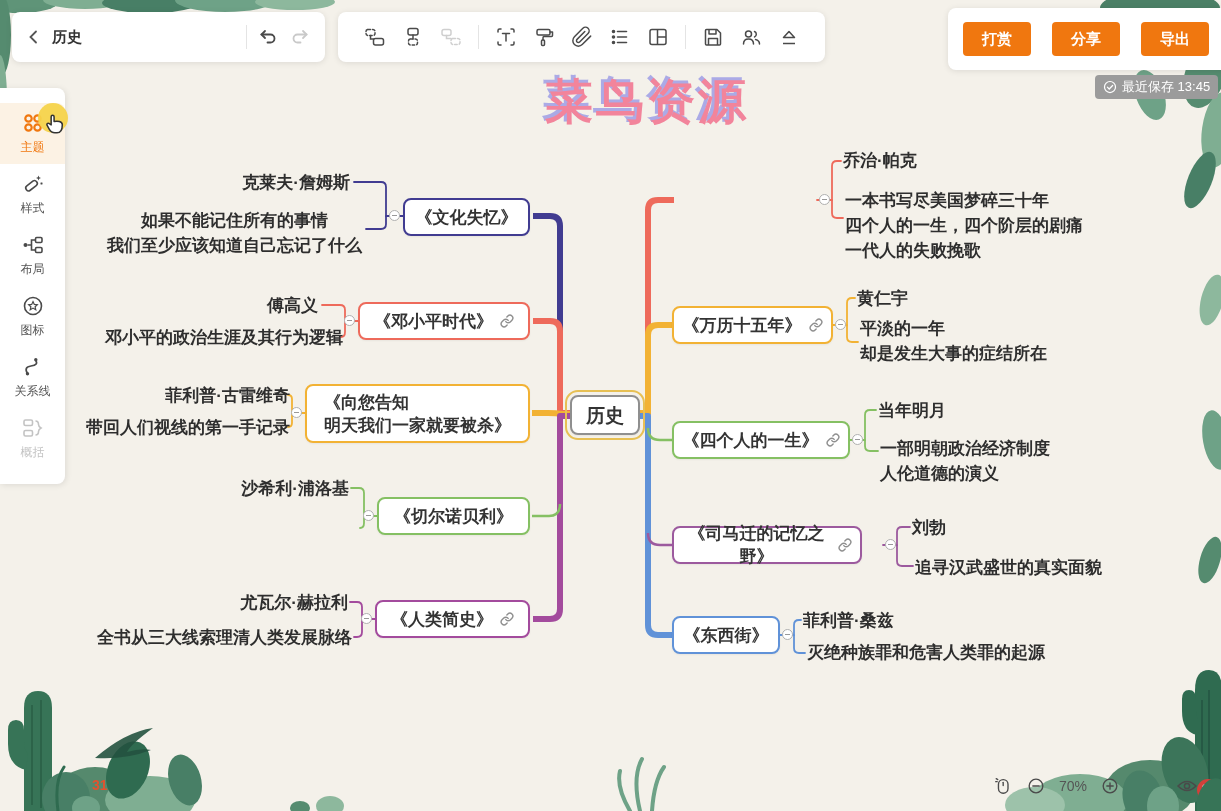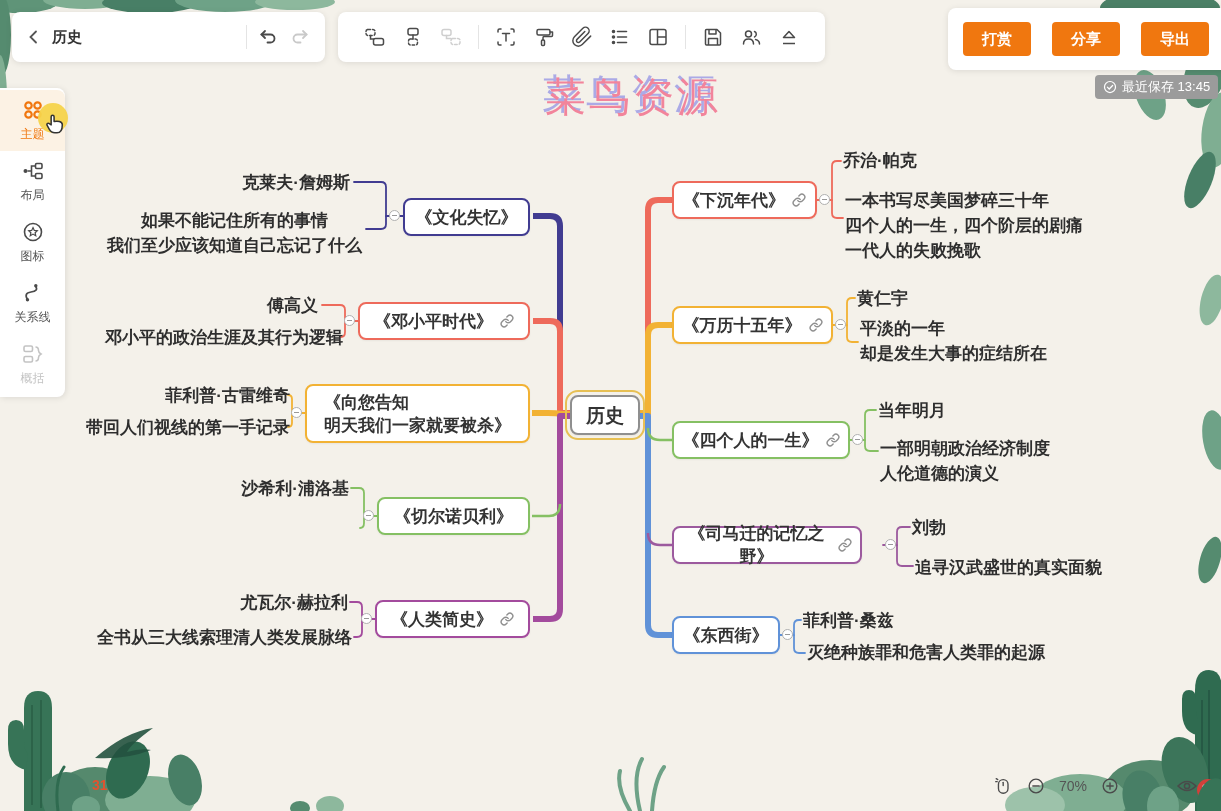--- a/index.html
+++ b/index.html
@@ -14,21 +14,21 @@
   .vdiv{width:1px;height:24px;background:#e4e4e4;}
   #tb-center{left:338px;top:12px;width:487px;height:50px;justify-content:center;gap:16px;}
   #tb-right{left:948px;top:8px;width:285px;height:62px;padding-left:15px;box-sizing:border-box;gap:21px;}
   .btn{background:#f0770f;color:#fff;border-radius:4px;font-size:15px;font-weight:bold;width:68px;height:34px;
        display:flex;align-items:center;justify-content:center;cursor:pointer;}
   .ticon{width:22px;height:22px;cursor:pointer;}
   .save-badge{position:absolute;left:1095px;top:75px;height:24px;background:#9b9b9b;border-radius:4px;color:#fff;
         font-size:13px;display:flex;align-items:center;gap:5px;padding:0 8px;z-index:7;}
   
   .sidebar{position:absolute;left:0;top:88px;width:65px;background:#fff;border-radius:0 8px 8px 0;
-        box-shadow:1px 1px 6px rgba(0,0,0,.10);z-index:7;padding:2px 0;text-align:right;}
+        box-shadow:1px 1px 6px rgba(0,0,0,.10);z-index:7;padding:15px 0;text-align:right;}
   .sb-item{height:61px;display:flex;flex-direction:column;align-items:center;justify-content:center;gap:4px;
         font-size:12px;color:#555;cursor:pointer;}
   .sb-item.active{background:#fcf2e4;color:#f0770f;border-radius:0 8px 0 0;}
   .sb-item.disabled{color:#c3c3c3;cursor:default;}
   .click-ring{position:absolute;left:38px;top:103px;width:30px;height:30px;border-radius:50%;
         background:#f6d34b;opacity:.95;z-index:8;}
   .hand{position:absolute;left:44px;top:110px;z-index:9;}
   
   #map-lines{position:absolute;left:0;top:0;z-index:1;}
   .node{position:absolute;background:#fff;border:2px solid #888;border-radius:8px;display:flex;align-items:center;
@@ -38,21 +38,21 @@
   .node.twoline{height:59px;}
   .node.twoline .nt{text-align:left;}
   .center-node{height:40px;border-color:#8f8f8f;font-size:19px;outline:2px solid #e7c054;outline-offset:3px;padding:0 14px;}
   .mtext{position:absolute;font-weight:bold;font-size:17px;line-height:25px;color:#2e2e2e;white-space:pre-line;z-index:2;cursor:pointer;}
   .mtext.r{text-align:center;}
   .collapse{position:absolute;width:11px;height:11px;border-radius:50%;background:#fff;border:1.5px solid #b0b0b0;
         box-sizing:border-box;z-index:3;display:flex;align-items:center;justify-content:center;cursor:pointer;}
   .collapse i{display:block;width:5px;height:1.5px;background:#999;}
   .link-ic{width:14px;height:14px;flex:0 0 auto;cursor:pointer;}
   
-  .watermark{position:absolute;left:545px;top:70px;font-size:41px;font-weight:normal;color:#f2849b;letter-spacing:3px;
+  .watermark{position:absolute;left:545px;top:70px;font-size:48px;font-weight:bold;color:#f2849b;letter-spacing:3px;
         text-shadow:-3px -3px 0 rgba(122,124,226,.60);z-index:2;}
   
   .controls{position:absolute;left:993px;top:776px;display:flex;align-items:center;gap:13px;z-index:5;color:#4a4a4a;}
   .zoom-level{font-size:14px;color:#555;cursor:pointer;}
   .red-dot{position:absolute;left:1197px;top:779px;width:22px;height:22px;border-radius:50%;background:#d2403a;z-index:5;cursor:pointer;}
   .red-dot b{position:absolute;left:5px;top:5px;width:8px;height:8px;border-radius:50%;background:rgba(255,255,255,.75);}
   .count{position:absolute;left:92px;top:777px;font-size:14px;font-weight:bold;color:#e0532f;z-index:5;}
   #foliage-bg{position:absolute;left:0;top:0;z-index:0;pointer-events:none;}
   #foliage-fg{position:absolute;left:0;top:0;z-index:6;pointer-events:none;}
 </style>
@@ -194,27 +194,20 @@
     <span class="nt">《切尔诺贝利》</span>
   </div>
   <div class="node" style="right:691px;top:600px;width:155px;border-color:#a34b9d">
     <span class="nt">《人类简史》</span>
     <svg class="link-ic" viewBox="0 0 24 24" fill="none" stroke="#8f8f8f" stroke-width="2.4" stroke-linecap="round">
         <path d="M10 13a5 5 0 0 0 7.54.54l3-3a5 5 0 0 0-7.07-7.07l-1.72 1.71"></path>
         <path d="M14 11a5 5 0 0 0-7.54-.54l-3 3a5 5 0 0 0 7.07 7.07l1.71-1.71"></path>
       </svg>
   </div>
 
-  <div class="node" style="left:672px;top:181px;width:145px;border-color:#ee6a5b">
-    <span class="nt">《下沉年代》</span>
-    <svg class="link-ic" viewBox="0 0 24 24" fill="none" stroke="#8f8f8f" stroke-width="2.4" stroke-linecap="round">
-        <path d="M10 13a5 5 0 0 0 7.54.54l3-3a5 5 0 0 0-7.07-7.07l-1.72 1.71"></path>
-        <path d="M14 11a5 5 0 0 0-7.54-.54l-3 3a5 5 0 0 0 7.07 7.07l1.71-1.71"></path>
-      </svg>
-  </div>
   <div class="node" style="left:672px;top:306px;width:161px;border-color:#f2b234">
     <span class="nt">《万历十五年》</span>
     <svg class="link-ic" viewBox="0 0 24 24" fill="none" stroke="#8f8f8f" stroke-width="2.4" stroke-linecap="round">
         <path d="M10 13a5 5 0 0 0 7.54.54l3-3a5 5 0 0 0-7.07-7.07l-1.72 1.71"></path>
         <path d="M14 11a5 5 0 0 0-7.54-.54l-3 3a5 5 0 0 0 7.07 7.07l1.71-1.71"></path>
       </svg>
   </div>
   <div class="node" style="left:672px;top:421px;width:178px;border-color:#85c063">
     <span class="nt">《四个人的一生》</span>
     <svg class="link-ic" viewBox="0 0 24 24" fill="none" stroke="#8f8f8f" stroke-width="2.4" stroke-linecap="round">
@@ -349,20 +342,28 @@
     <div class="sb-item active">
       <svg width="24" height="24" viewBox="0 0 24 24" fill="none" stroke="#f0770f" stroke-width="2.2">
           <circle cx="7.5" cy="7.5" r="3.2"></circle>
           <circle cx="16.5" cy="7.5" r="3.2"></circle>
           <circle cx="7.5" cy="16.5" r="3.2"></circle>
           <circle cx="16.5" cy="16.5" r="3.2"></circle>
         </svg>
       <span>主题</span>
     </div>
     <div class="sb-item">
+      <svg width="24" height="24" viewBox="0 0 24 24" fill="none" stroke="#4a4a4a" stroke-width="1.6" stroke-linejoin="round">
+          <rect x="4" y="11" width="13" height="5.5" rx="2.7" transform="rotate(-38 10.5 13.7)"></rect>
+          <path d="M17.5 3.5 l.7 1.8 1.8 .7 -1.8 .7 -.7 1.8 -.7 -1.8 -1.8 -.7 1.8 -.7 z" fill="#4a4a4a" stroke="none"></path>
+          <path d="M20.5 10.5 v2 M19.5 11.5 h2"></path>
+        </svg>
+      <span>样式</span>
+    </div>
+    <div class="sb-item">
       <svg width="24" height="24" viewBox="0 0 24 24" fill="none" stroke="#4a4a4a" stroke-width="1.6">
           <circle cx="4.5" cy="12" r="2" fill="#4a4a4a" stroke="none"></circle>
           <path d="M6.5 12 h4 M10.5 12 v-5 h3.5 M10.5 12 v5 h3.5"></path>
           <rect x="14.5" y="4.5" width="6.5" height="5" rx="1.2"></rect>
           <rect x="14.5" y="14.5" width="6.5" height="5" rx="1.2"></rect>
         </svg>
       <span>布局</span>
     </div>
     <div class="sb-item">
       <svg width="24" height="24" viewBox="0 0 24 24" fill="none" stroke="#4a4a4a" stroke-width="1.6">

